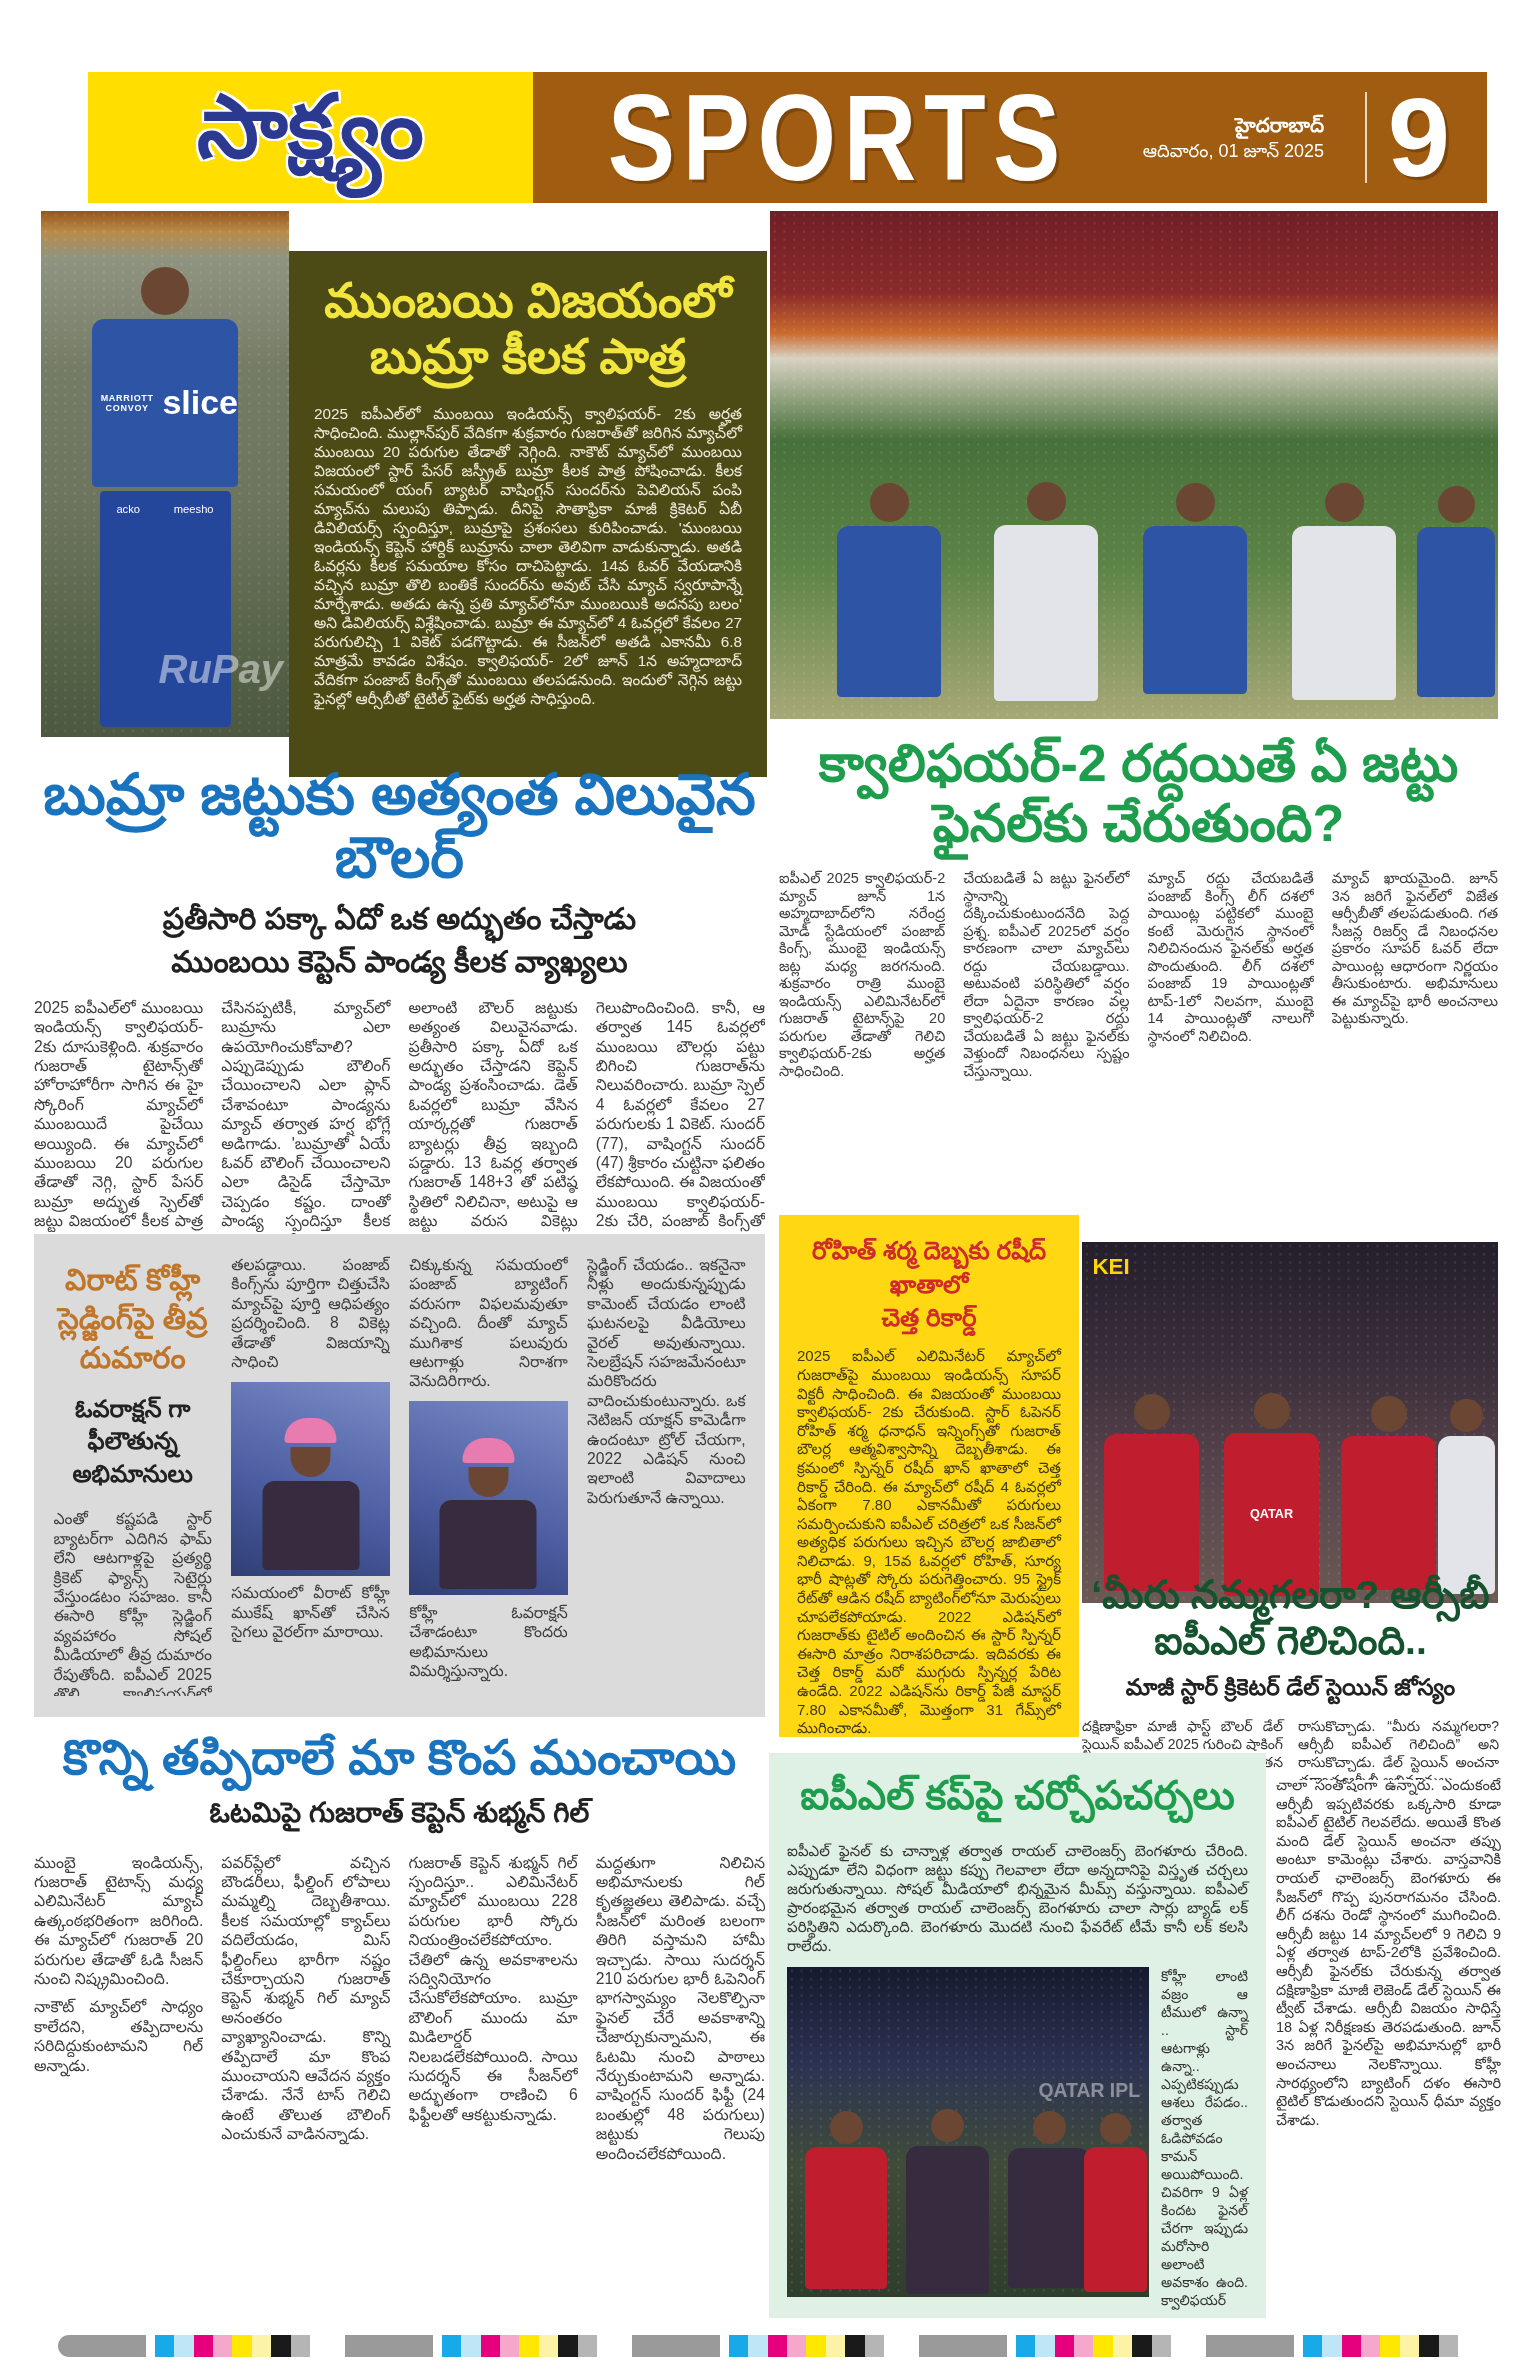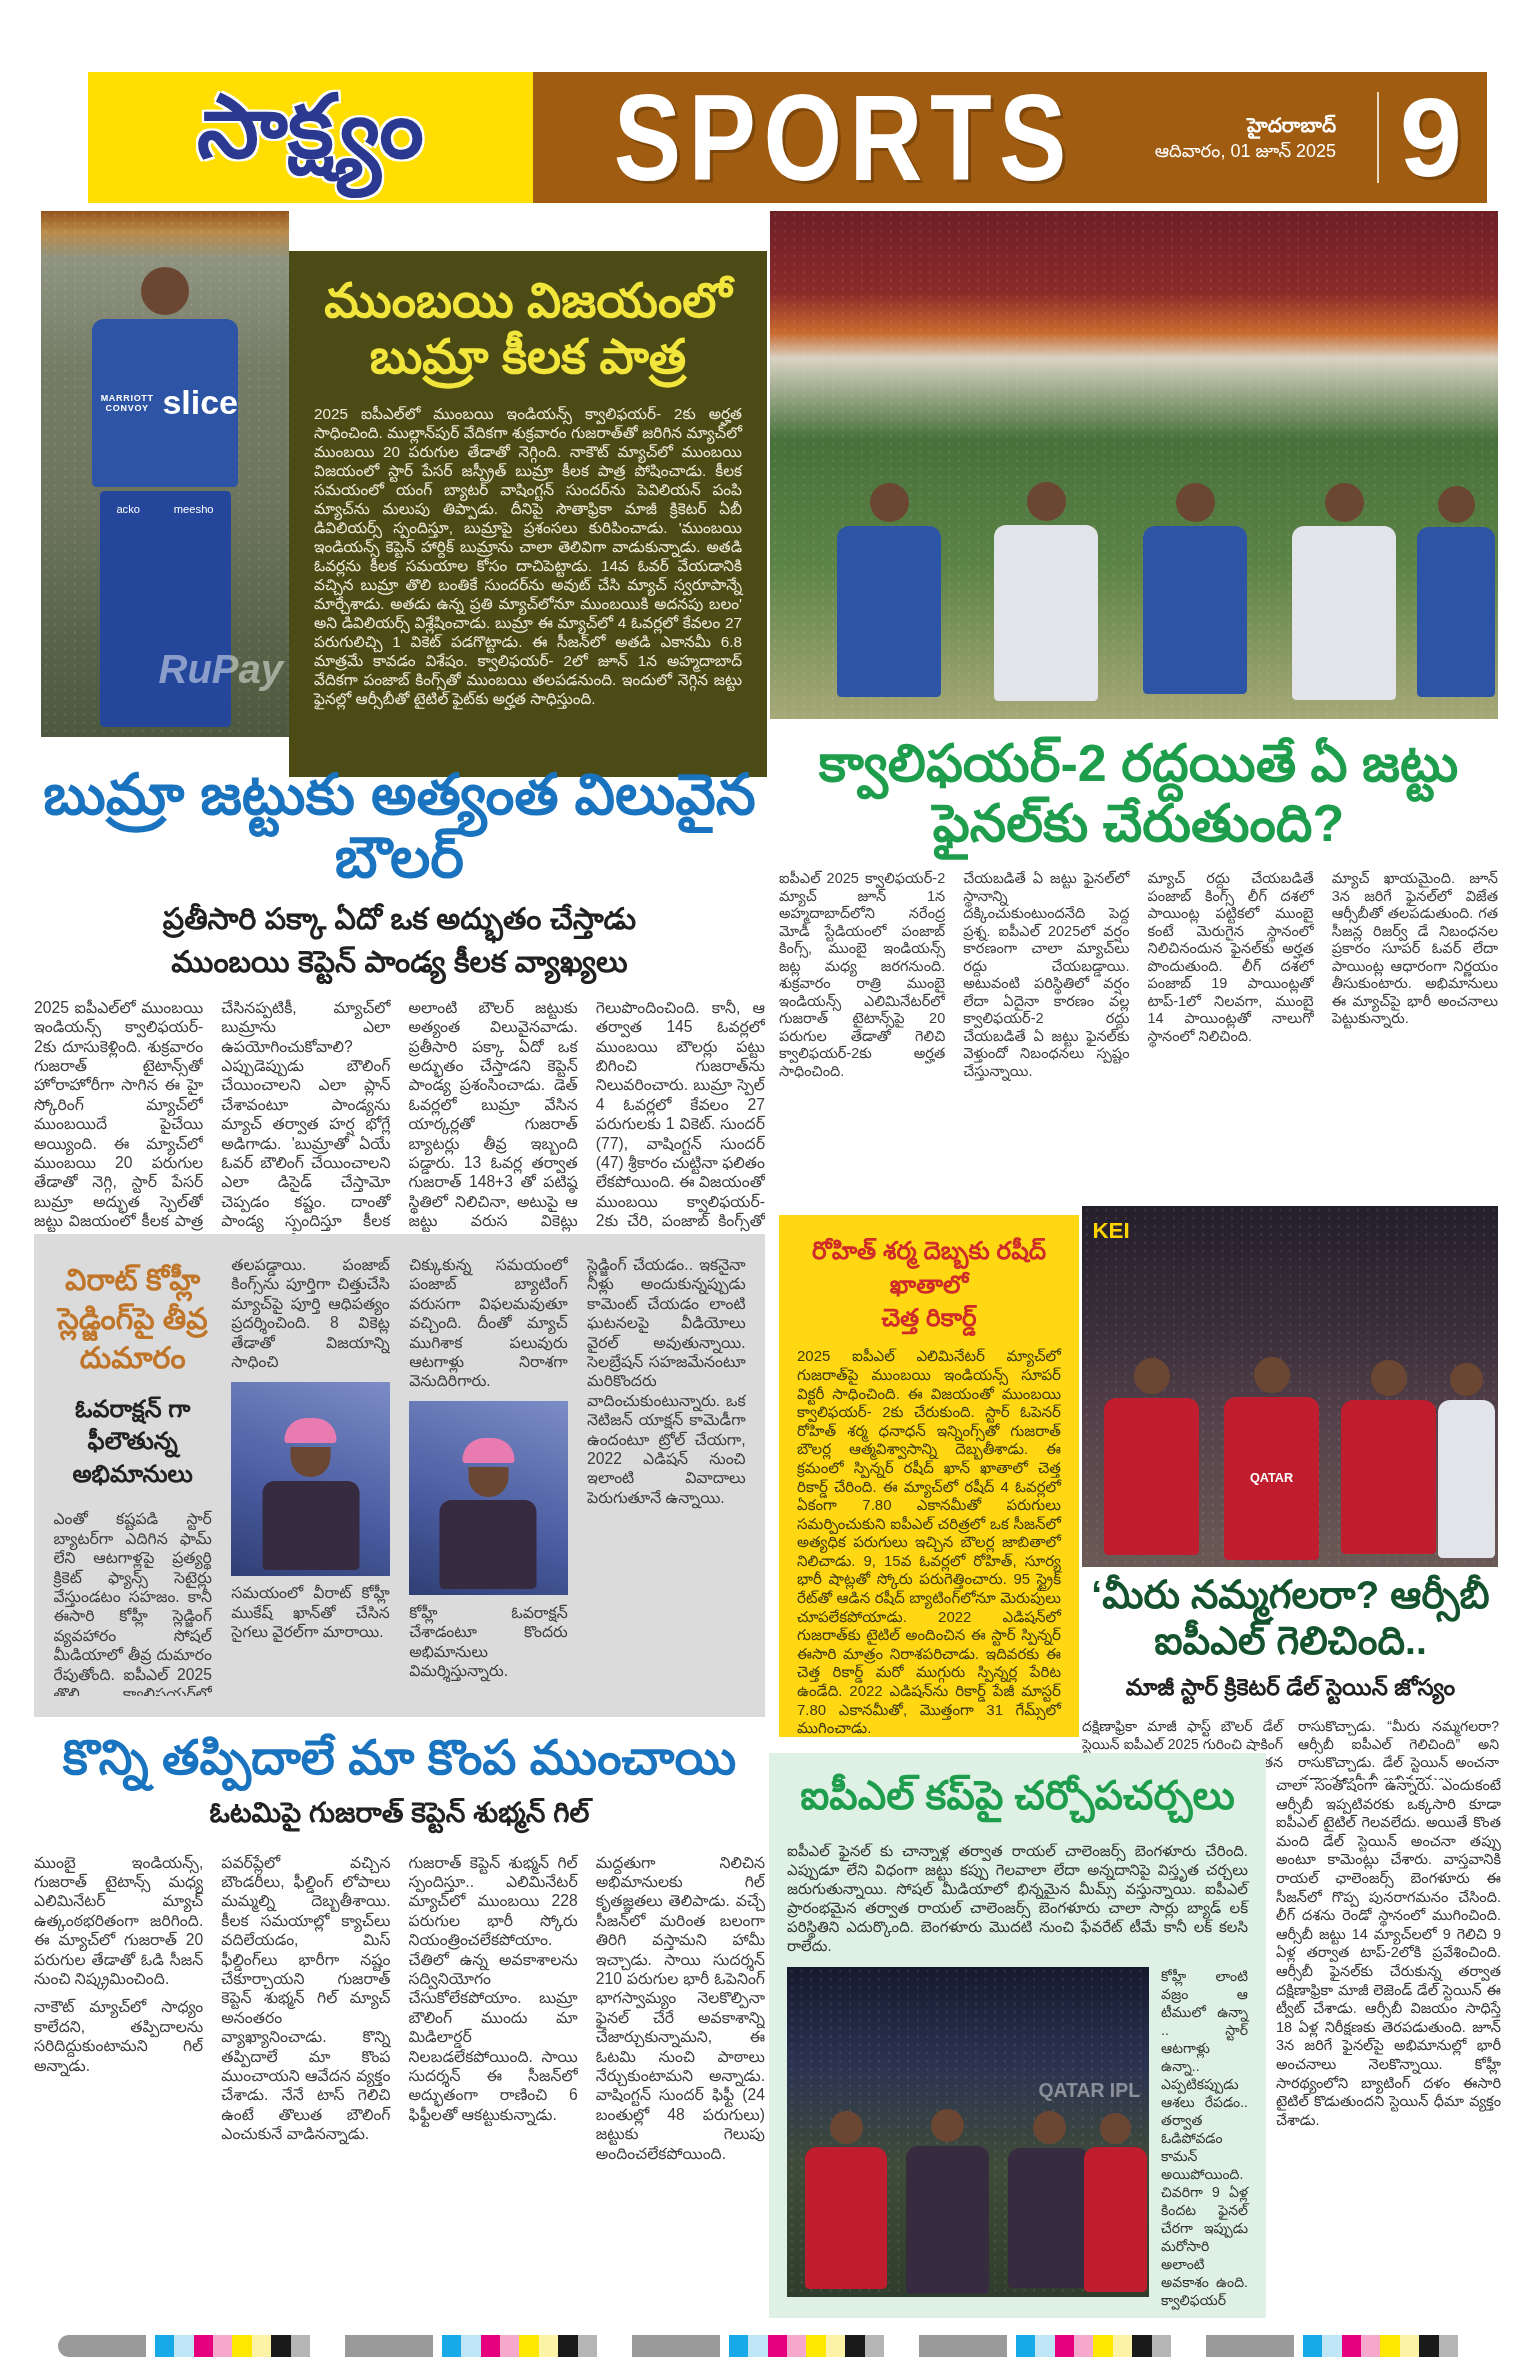--- a/index.html
+++ b/index.html
@@ -5,38 +5,38 @@
   html,body{margin:0;padding:0;background:#ffffff;}
   .page{position:relative;width:1541px;height:2377px;background:#fff;overflow:hidden;
         font-family:"Liberation Sans", sans-serif;color:#333;}
   .abs{position:absolute;}
 
   
   .masthead{left:88px;top:72px;width:1399px;height:131px;display:flex;}
   .logo-box{width:445px;background:#FFDE00;display:flex;align-items:center;justify-content:center;}
   .logo-text{font-size:88px;font-weight:bold;color:#2B3990;
              text-shadow:2.2px 2.2px 0 #fff,-2.2px -2.2px 0 #fff,2.2px -2.2px 0 #fff,-2.2px 2.2px 0 #fff;}
-  .band{flex:1;background:#A05C10;display:flex;align-items:center;padding:0 25px 0 0;}
+  .band{flex:1;background:#A05C10;display:flex;align-items:center;padding:0 37px 0 0;}
   .sports-title{flex:1;text-align:center;}
   .sports-title span{display:inline-block;font-size:101px;font-weight:bold;color:#fff;
       letter-spacing:7.5px;transform:scaleY(1.22);transform-origin:center;
       text-shadow:3px 3px 0 rgba(60,30,0,.35);}
   .dateline{text-align:right;color:#fff;line-height:1.35;margin-right:19.4px;}
   .dateline .city{font-size:20px;font-weight:bold;}
   .dateline .date{font-size:18px;}
   .mast-divider{width:2.2px;height:91px;background:#e8d9c2;margin:0 21px;}
   .page-num{font-size:112px;font-weight:bold;color:#fff;text-shadow:3px 3px 0 rgba(60,30,0,.35);}
 
   
   .photo{position:absolute;overflow:hidden;}
   .crowdtex{position:absolute;inset:0;background-image:radial-gradient(rgba(255,255,255,.22) 1.1px, rgba(0,0,0,0) 1.5px);
             background-size:9.7px 8.2px;opacity:.45;}
   .ph-bumrah{background:linear-gradient(180deg,#96551c 0%,#b98b4a 4%,#8f9480 9%,#757c66 30%,#6e755f 55%,#59654a 80%,#4c583f 100%);}
   .ph-handshake{background:linear-gradient(180deg,#6e1f26 0%,#8a2a2a 16%,#c96a2e 24%,#d8d2c2 29%,#47703a 45%,#5d8447 70%,#a7a878 100%);}
-  .ph-rcb{background:linear-gradient(180deg,#241f2b 0%,#3a2f3a 35%,#55414a 60%,#6b5a55 100%);}
+  .ph-rcb{background:linear-gradient(180deg,#241f2b 0%,#3a2f3a 35%,#55414a 60%,#6b5a55 100%);margin-top:36px;}
   .ph-cup{background:linear-gradient(180deg,#151a2e 0%,#2c3352 30%,#3f4c39 60%,#2f3d2c 100%);}
   .ph-gt{background:linear-gradient(180deg,#4a4f66 0%,#5d647e 30%,#3e4458 70%,#2c3145 100%);}
   .ph-fan{background:linear-gradient(200deg,#7b8cc7 0%,#4a5ba0 60%,#303f74 100%);}
   .fig{position:absolute;display:flex;flex-direction:column;align-items:center;gap:3.7px;}
   .fig .head{background:#6b4733;border-radius:50%;}
   .fig .cap{background:#e87bb0;border-radius:30px 30px 4.5px 4.5px;}
   .fig .torso{border-radius:12px 12px 4.5px 4.5px;display:flex;flex-direction:row;align-items:center;
               justify-content:center;font-weight:bold;color:#fff;text-align:center;overflow:hidden;}
   .fig .legs{border-radius:4.5px;display:flex;align-items:flex-start;justify-content:space-around;color:#fff;}
   .c-mi{background:#2e55a5;} .c-mi2{background:#24479c;}

